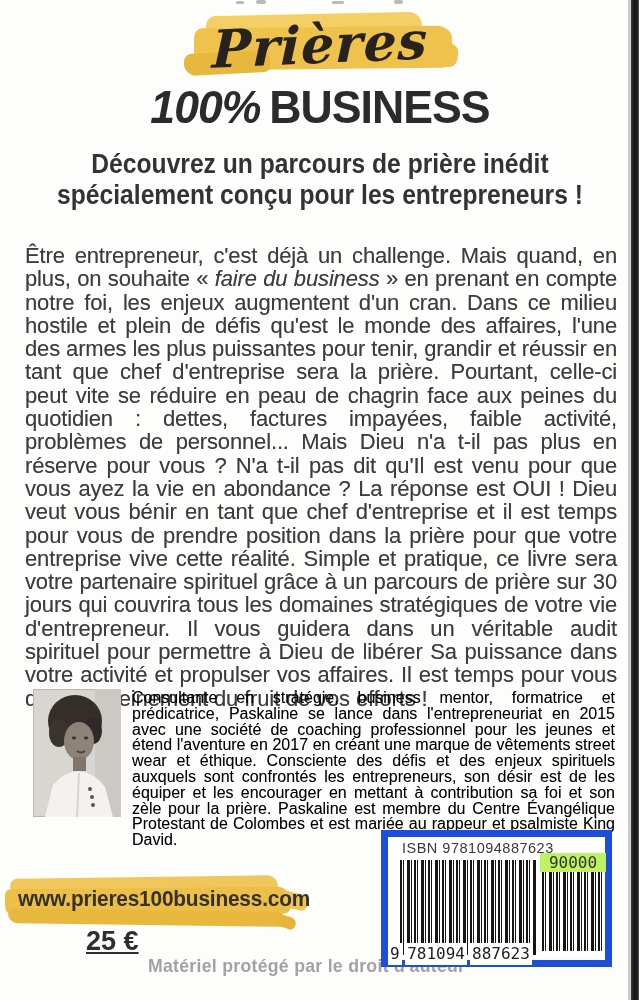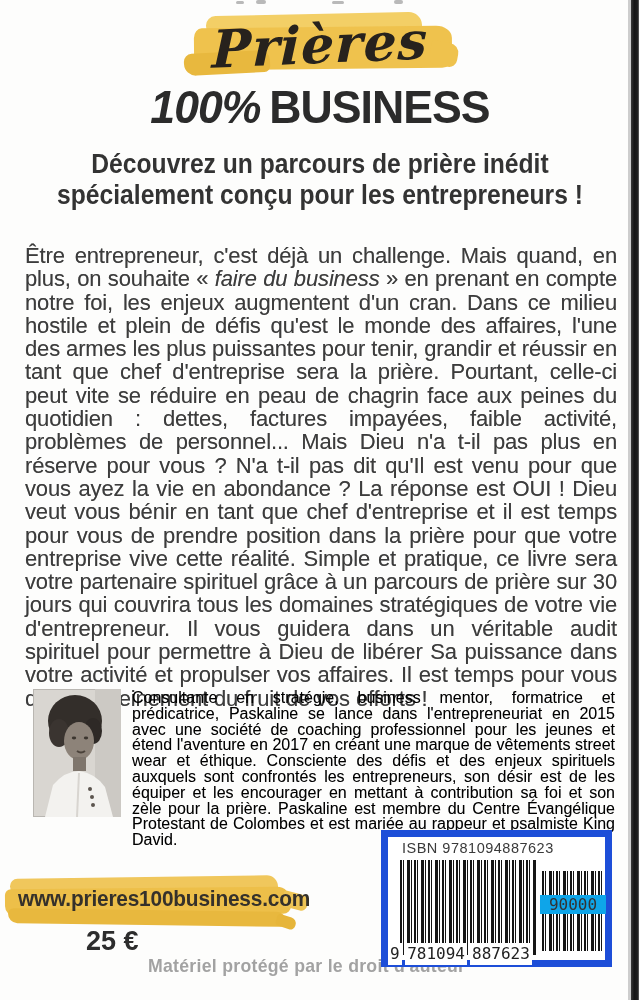--- a/index.html
+++ b/index.html
@@ -48,21 +48,21 @@
     text-shadow:0 0 .3px rgba(0,0,0,.3);
   }
   
   .website{
     position:absolute;top:887px;left:18px;
     font-weight:700;font-size:21.5px;color:#35312b;letter-spacing:-.2px;
     transform:scaleX(.97);transform-origin:left;white-space:nowrap;
   }
   .price{
     position:absolute;top:926px;left:86px;
-    font-weight:700;font-size:27px;color:#2d2d2d;white-space:nowrap;
+    font-weight:700;font-size:27px;color:#2d2d2d;white-space:nowrap;text-decoration:underline;
   }
   .copyright{
     position:absolute;top:955px;left:148px;
     font-weight:700;font-size:19px;color:#a2a2a2;letter-spacing:.3px;
     transform:scaleX(.93);transform-origin:left;white-space:nowrap;
   }
   
   .barcode-box{
     position:absolute;top:830px;left:381px;width:231px;height:137px;
     background:#fff;border:7px solid #1d4ed8;box-sizing:border-box;
@@ -80,21 +80,21 @@
   }
   .bars-main{position:absolute;top:23px;left:12px;width:136px;height:95px;}
   .digits-row{
     position:absolute;top:106px;left:0;width:160px;height:24px;
     font-family:"DejaVu Sans Mono",monospace;font-size:16px;color:#222;
   }
   .dgroup{position:absolute;background:#fff;padding:0 2px;top:0;line-height:22px;}
   .supp-label{
     position:absolute;top:16px;left:152px;width:66px;text-align:center;
     font-family:"DejaVu Sans Mono",monospace;font-size:16px;color:#333;
-    background:#0ea5e9;z-index:2;margin-top:42px;
+    background:#bef264;z-index:2;
   }
   .bars-supp{position:absolute;top:34px;left:154px;width:62px;height:80px;}
   
   .edge-light{position:absolute;top:0;left:628px;width:3px;height:1000px;background:#cdcdcd;}
   .edge-dark{position:absolute;top:0;left:631px;width:8px;height:1000px;
     background:linear-gradient(90deg,#3a3a3a,#161616 40%,#1d1d1d 80%,#666);}
 </style>
 </head>
 <body>
 

